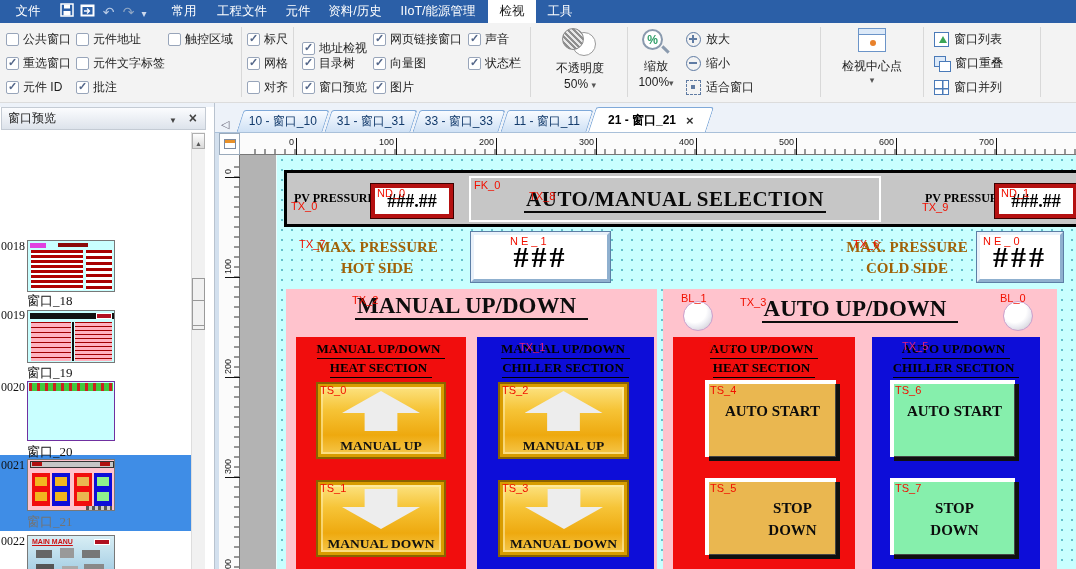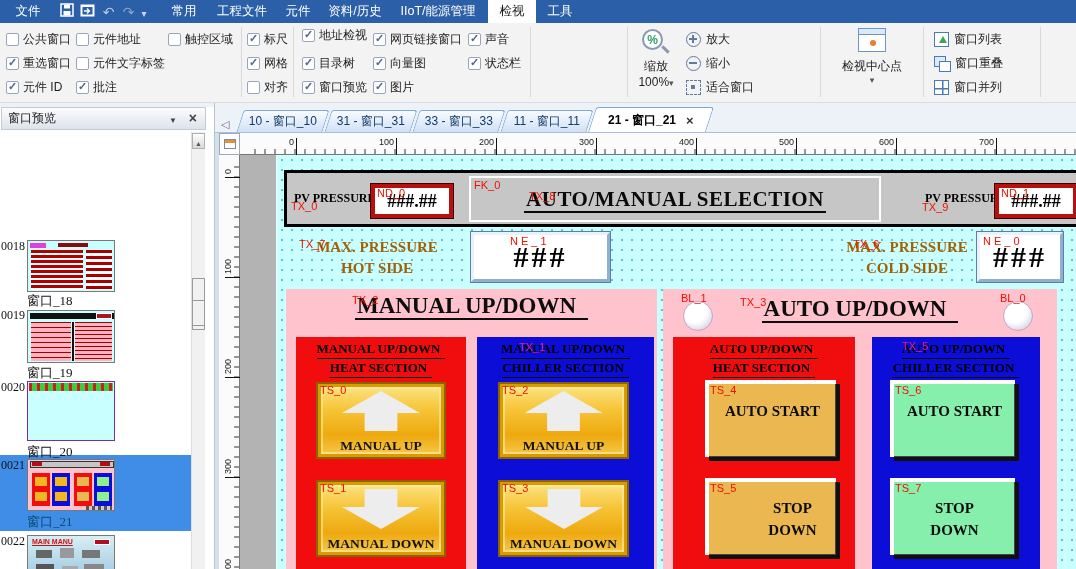--- a/index.html
+++ b/index.html
@@ -201,21 +201,21 @@
       </div>
     <div class="toggle" style="left:247px;top:32px;">
         <span class="cbx on"></span>
         <span>网格</span>
       </div>
     <div class="toggle" style="left:247px;top:56px;">
         <span class="cbx"></span>
         <span>对齐</span>
       </div>
 
-    <div class="toggle" style="left:302px;top:4px;justify-content:center;">
+    <div class="toggle" style="left:302px;top:17px;justify-content:center;">
         <span class="cbx on"></span>
         <span>地址检视</span>
       </div>
     <div class="toggle" style="left:302px;top:32px;">
         <span class="cbx on"></span>
         <span>目录树</span>
       </div>
     <div class="toggle" style="left:302px;top:56px;">
         <span class="cbx on"></span>
         <span>窗口预览</span>
@@ -234,20 +234,28 @@
       </div>
     <div class="toggle" style="left:468px;top:8px;">
         <span class="cbx on"></span>
         <span>声音</span>
       </div>
     <div class="toggle" style="left:468px;top:32px;">
         <span class="cbx on"></span>
         <span>状态栏</span>
       </div>
 
+    <div class="rbig" style="left:533px;top:5px;width:94px;">
+      <div class="ic-op">
+          <div class="c1"></div>
+          <div class="c2"></div>
+        </div>
+      <div>不透明度</div>
+      <div><span>50%</span> <span style="font-size:9px;color:#555;">▾</span></div>
+    </div>
 
     <div class="rbig" style="left:630px;top:5px;width:52px;">
       <div class="ic-mag">
           <div class="lens">%</div>
           <div class="hand"></div>
         </div>
       <div>缩放</div>
       <div><span>100%</span><span style="font-size:9px;color:#555;">▾</span></div>
     </div>
     <div class="rrow" style="left:686px;top:8px;">
@@ -330,21 +338,21 @@
       <div class="abs" style="left:27px;top:17px;width:12px;height:9px;background:#f2b61f;"></div>
       <div class="abs" style="left:27px;top:32px;width:12px;height:9px;background:#f2b61f;"></div>
       <div class="abs" style="left:46px;top:13px;width:18px;height:33px;background:#f10d0d;"></div>
       <div class="abs" style="left:49px;top:17px;width:12px;height:9px;background:#eab750;"></div>
       <div class="abs" style="left:49px;top:32px;width:12px;height:9px;background:#eab750;"></div>
       <div class="abs" style="left:66px;top:13px;width:18px;height:33px;background:#0d0dd8;"></div>
       <div class="abs" style="left:69px;top:17px;width:12px;height:9px;background:#8df08d;"></div>
       <div class="abs" style="left:69px;top:32px;width:12px;height:9px;background:#8df08d;"></div>
       <div class="abs" style="left:58px;top:46px;width:26px;height:5px;background:repeating-linear-gradient(90deg,#555 0 3px,#ccc 3px 6px);"></div>
     </div>
-    <div class="sb-name" style="top:410px;color:#0c4a6e;">窗口_21</div>
+    <div class="sb-name" style="top:410px;color:#737373;">窗口_21</div>
 
     <div class="sb-num" style="top:431px;">0022</div>
     <div class="thumb" style="top:432px;height:54px;background:linear-gradient(180deg,#d8eef5,#8fc0dc);">
       <div class="abs" style="left:4px;top:2px;font:bold 7px 'Liberation Sans',sans-serif;color:#cc1111;text-decoration:underline;">MAIN MANU</div>
       <div class="abs" style="left:66px;top:3px;width:16px;height:6px;background:#b01020;border:1px solid #fff;"></div>
       <div class="abs" style="left:8px;top:14px;width:16px;height:8px;background:#666;"></div>
       <div class="abs" style="left:32px;top:12px;width:14px;height:10px;background:#999;"></div>
       <div class="abs" style="left:54px;top:14px;width:18px;height:8px;background:#777;"></div>
       <div class="abs" style="left:8px;top:28px;width:18px;height:8px;background:#555;"></div>
       <div class="abs" style="left:34px;top:30px;width:16px;height:6px;background:#aaa;"></div>

